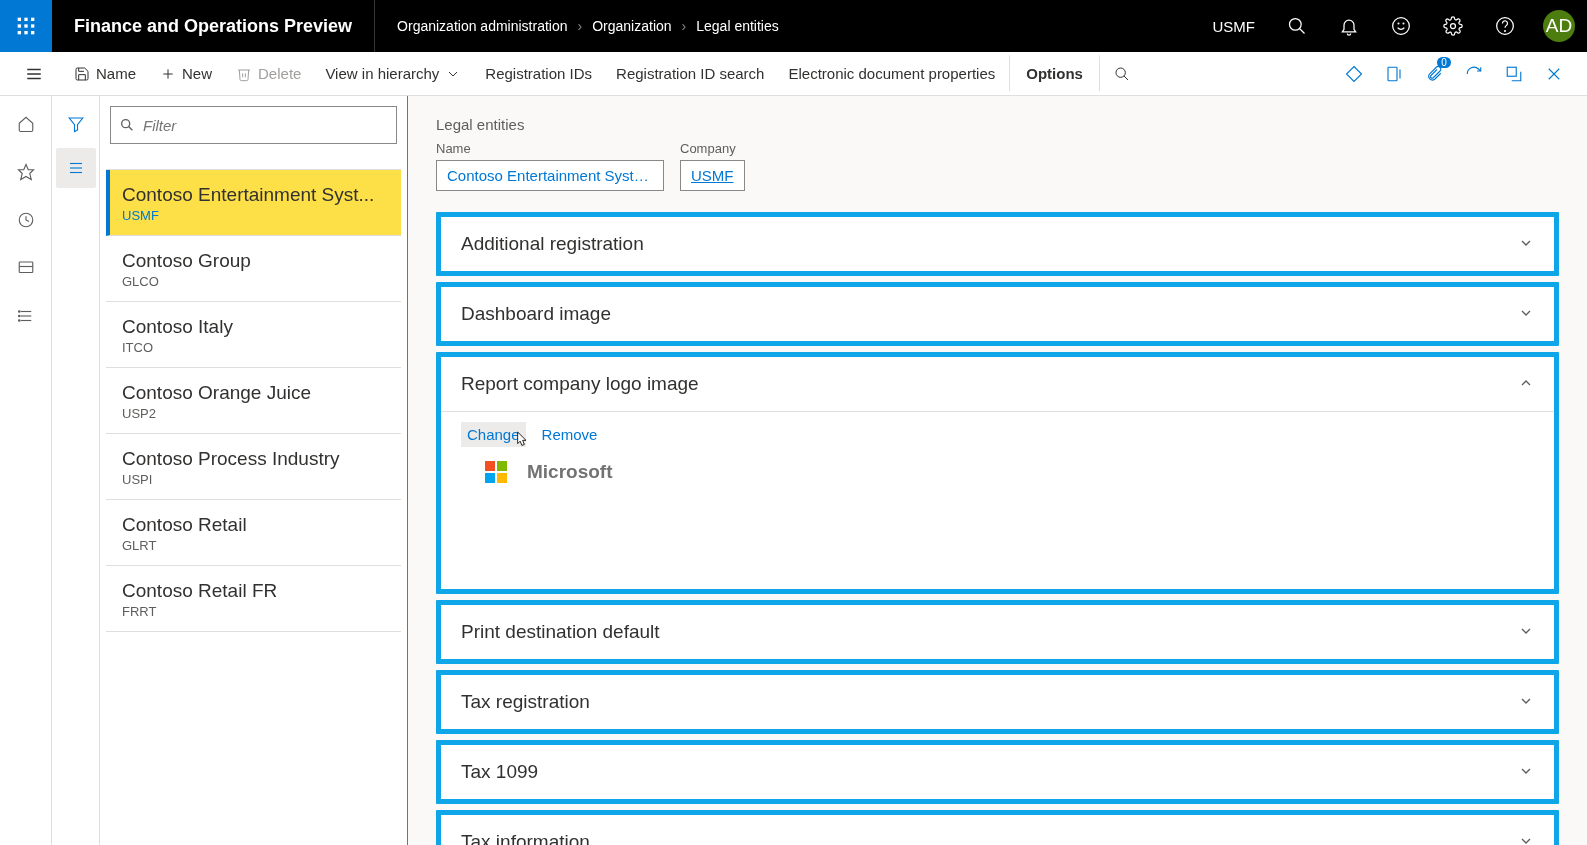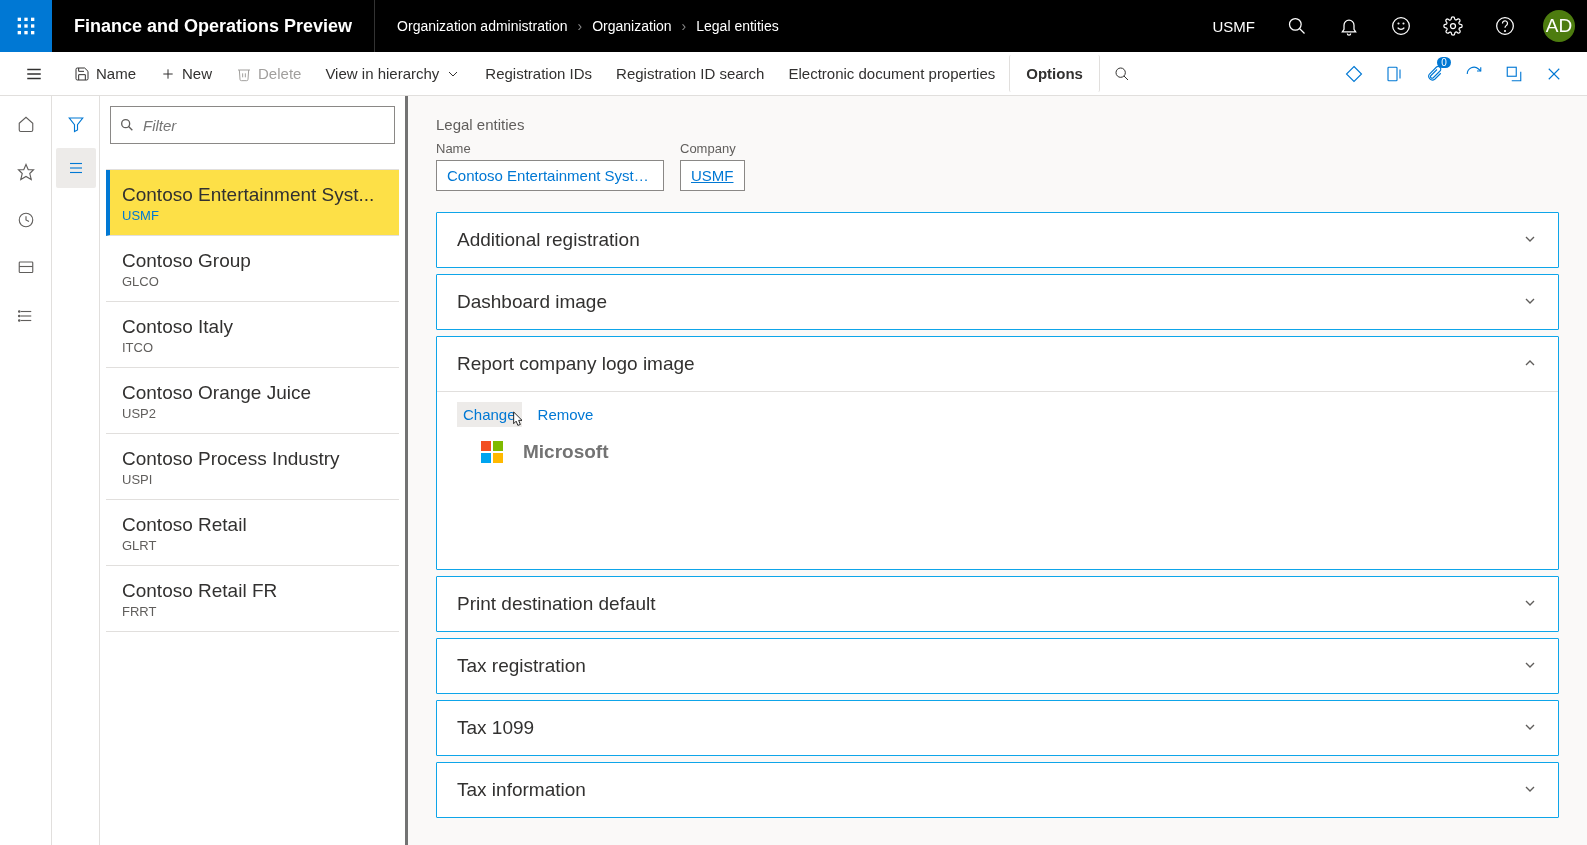--- a/index.html
+++ b/index.html
@@ -26,21 +26,21 @@
   .act-btn.tab-sel { font-weight:600; border-left:1px solid #e1dfdd; border-right:1px solid #e1dfdd; padding:10px 16px;}
   .action-spacer { flex:1;}
   .right-icons { display:flex; align-items:center; gap:6px; padding-right:8px;}
   .ricon { width:34px; height:34px; display:flex; align-items:center; justify-content:center; cursor:pointer; position:relative;}
   .ricon svg { width:18px; height:18px; stroke:#0078d4; fill:none; stroke-width:1.5;}
   .ricon .badge { position:absolute; top:0; right:0; background:#0078d4; color:#fff; font-size:10px; border-radius:8px; padding:0 4px; min-width:14px; text-align:center;}
   .body { display:flex; height:calc(100% - 96px);}
   .leftrail { width:52px; background:#fff; border-right:1px solid #e1dfdd; display:flex; flex-direction:column; align-items:center; padding-top:8px; gap:8px;}
   .rail-icon { width:40px; height:40px; display:flex; align-items:center; justify-content:center; cursor:pointer;}
   .rail-icon svg { width:18px; height:18px; stroke:#605e5c; fill:none; stroke-width:1.5;}
-  .listpanel { width:356px; background:#fff; border-right:3px solid #737373; display:flex;}
+  .listpanel { width:356px; background:#fff; border-right:1px solid #737373; display:flex;}
   .list-tools { width:48px; border-right:1px solid #e1dfdd; display:flex; flex-direction:column; align-items:center; padding-top:8px; gap:4px;}
   .lt-btn { width:40px; height:40px; display:flex; align-items:center; justify-content:center; cursor:pointer; border-radius:2px;}
   .lt-btn.active { background:#edebe9;}
   .lt-btn svg { width:18px; height:18px; stroke:#0078d4; fill:none; stroke-width:1.5;}
   .list-body { flex:1; display:flex; flex-direction:column; padding:10px 6px 0 6px; overflow:hidden;}
   .filter-input { display:flex; align-items:center; border:1px solid #8a8886; height:38px; padding:0 8px; gap:8px; margin:0 4px 10px 4px;}
   .filter-input input { border:none; outline:none; flex:1; font-size:15px; font-style:italic; color:#605e5c;}
   .filter-input svg { width:16px; height:16px; stroke:#605e5c; fill:none; stroke-width:2;}
   .entity-list { flex:1; overflow-y:auto; position:relative;}
   .entity-item { padding:14px 16px 12px 16px; border-bottom:1px solid #e1dfdd; cursor:pointer;}
@@ -53,21 +53,21 @@
   .entity-list::-webkit-scrollbar-thumb { background:#c8c6c4; border-radius:5px;}
   .main { flex:1; overflow-y:auto; padding:20px 28px; position:relative;}
   .main::-webkit-scrollbar { width:10px;}
   .main::-webkit-scrollbar-thumb { background:#c8c6c4; border-radius:5px;}
   .page-caption { font-size:15px; color:#605e5c; margin-bottom:8px;}
   .field-row { display:flex; gap:16px; margin-bottom:18px;}
   .fld label { font-size:13px; color:#605e5c; display:block; margin-bottom:4px;}
   .fld .inp { border:1px solid #8a8886; padding:6px 10px; font-size:15px; color:#0078d4; background:#fff; display:inline-block;}
   .fld .inp.name { width:228px; white-space:nowrap; overflow:hidden; text-overflow:ellipsis;}
   .fld .inp.link { text-decoration:underline; cursor:pointer;}
-  .panel { background:#fff; border:1px solid #0ea5e9; margin-bottom:6px; border-radius:1px;}
+  .panel { background:#fff; border:5px solid #0ea5e9; margin-bottom:6px; border-radius:1px;}
   .panel-head { display:flex; align-items:center; justify-content:space-between; padding:16px 20px; cursor:pointer;}
   .panel-title { font-size:19px; font-weight:400;}
   .panel-chev svg { width:16px; height:16px; stroke:#605e5c; fill:none; stroke-width:2;}
   .panel-body { padding:0 20px 16px 20px; border-top:1px solid #e1dfdd; margin-top:0;}
   .logo-actions { display:flex; gap:10px; padding:10px 0 14px 0;}
   .link-btn { color:#0078d4; font-size:15px; cursor:pointer; padding:4px 6px;}
   .link-btn:first-child { background:#edebe9;}
   .mslogo { display:flex; align-items:center; gap:20px;margin-left:24px;}
   .mslogo .grid2 { width:22px; height:22px; display:grid; grid-template-columns:1fr 1fr; grid-template-rows:1fr 1fr; gap:2px;}
   .mslogo .grid2 div:nth-child(1){background:#f25022;}

